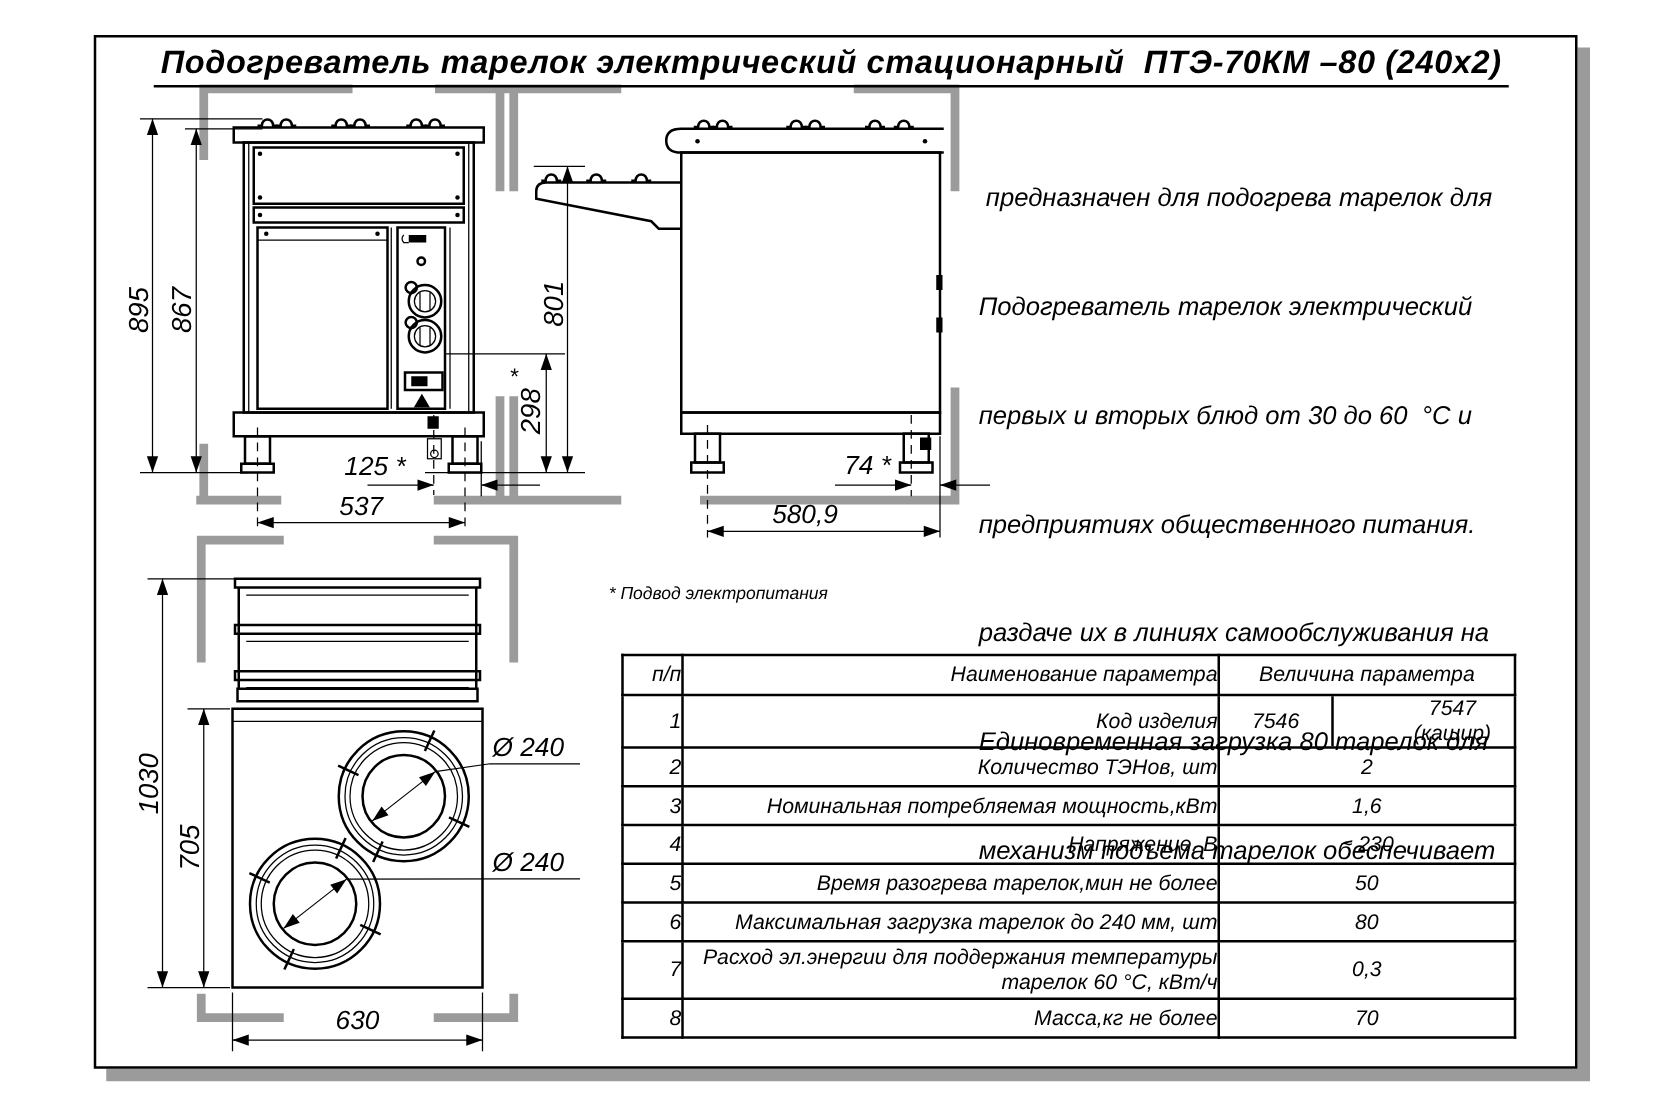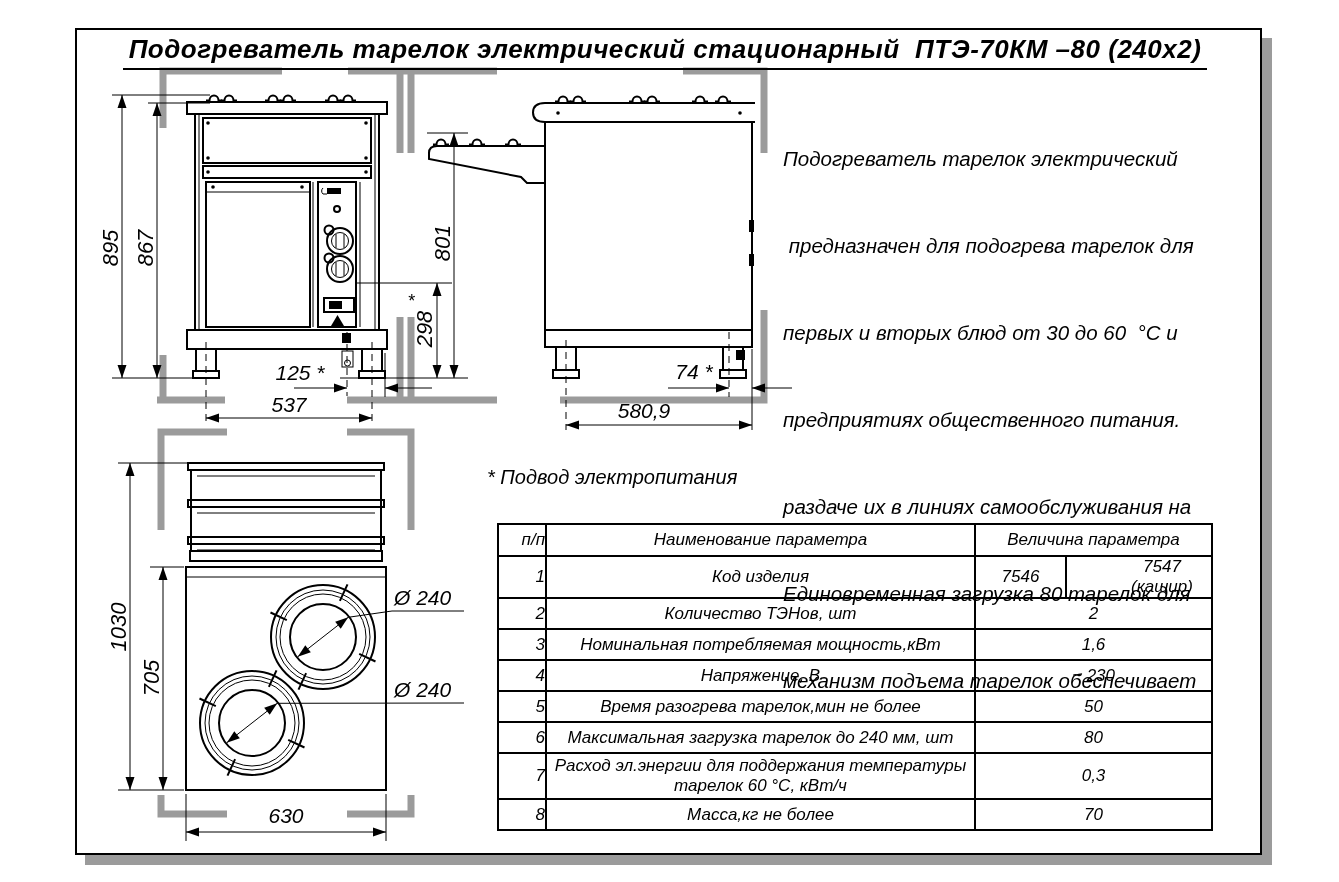--- a/index.html
+++ b/index.html
@@ -5,38 +5,38 @@
   html,body{margin:0;padding:0;background:#fff;}
   body{width:1339px;height:882px;position:relative;overflow:hidden;
        font-family:"Liberation Sans",sans-serif;color:#000;}
   .sheet{position:absolute;left:75px;top:28px;width:1183px;height:823px;
          background:#fff;border:2px solid #000;box-shadow:10px 10px 0 0 #9b9b9b;}
   .title-wrap{position:absolute;left:90px;top:34px;width:1150px;text-align:center;}
   .title{display:inline-block;font-style:italic;font-size:26px;letter-spacing:.5px;
          border-bottom:2px solid #000;padding:0 6px 3px 6px;white-space:pre;font-weight:bold;}
   .desc{position:absolute;left:783px;top:86px;width:475px;font-style:italic;
         font-size:20.5px;line-height:29px;white-space:pre;}
-  .note{position:absolute;left:487px;top:466px;font-style:italic;font-size:20px;white-space:pre;}
+  .note{position:absolute;left:487px;top:466px;font-style:italic;font-size:14px;white-space:pre;}
   svg{position:absolute;left:0;top:0;}
   .ln{stroke:#000;stroke-width:2;fill:none;}
   .tn{stroke:#000;stroke-width:1;fill:none;}
   .dsh{stroke-dasharray:7 5;}
   .gry{stroke:#9b9b9b;stroke-width:7;fill:none;}
   .fl{fill:#000;stroke:none;}
   text{font-family:"Liberation Sans",sans-serif;font-style:italic;fill:#000;}
   .dim{font-size:21px;}
   .dimv{font-size:22px;}
   .star{font-size:18px;}
   table.params{position:absolute;left:497px;top:523px;width:714px;border-collapse:collapse;
                font-style:italic;font-size:17px;table-layout:fixed;}
   table.params th,table.params td{border:2px solid #000;font-weight:normal;padding:0;}
   table.params th{height:30px;}
   table.params td{height:29px;}
   td.num,th.num{text-align:right;}
-  td.name,th.name{text-align:center;padding-left:12px;margin-top:30px;}
+  td.name,th.name{text-align:right;padding-left:12px;margin-top:30px;}
   td.val,th.val{text-align:center;}
   tr.tall td{height:44px;line-height:20px;}
   td.split{padding:0;}
   .splitbox{display:flex;width:100%;height:100%;align-items:center;gap:46px;}
   .va{width:89px;text-align:center;border-right:2px solid #000;align-self:stretch;
       display:flex;align-items:center;justify-content:center;}
   .vb{flex:1;text-align:center;}
 </style>
 </head>
 <body>
@@ -261,22 +261,22 @@
     <text class="dim" x="394" y="605">Ø 240</text>
     <text class="dim" x="394" y="697">Ø 240</text>
   </g>
 </svg>
 
 <div class="title-wrap">
   <span class="title">Подогреватель тарелок электрический стационарный  ПТЭ-70КМ –80 (240x2)</span>
 </div>
 
 <div class="desc">
+  <div> предназначен для подогрева тарелок для</div>
   <div>Подогреватель тарелок электрический</div>
-  <div> предназначен для подогрева тарелок для</div>
   <div>первых и вторых блюд от 30 до 60  °С и</div>
   <div>предприятиях общественного питания.</div>
   <div>раздаче их в линиях самообслуживания на</div>
   <div>Единовременная загрузка 80 тарелок для</div>
   <div>механизм подъема тарелок обеспечивает</div>
   
   
   
 </div>
 

